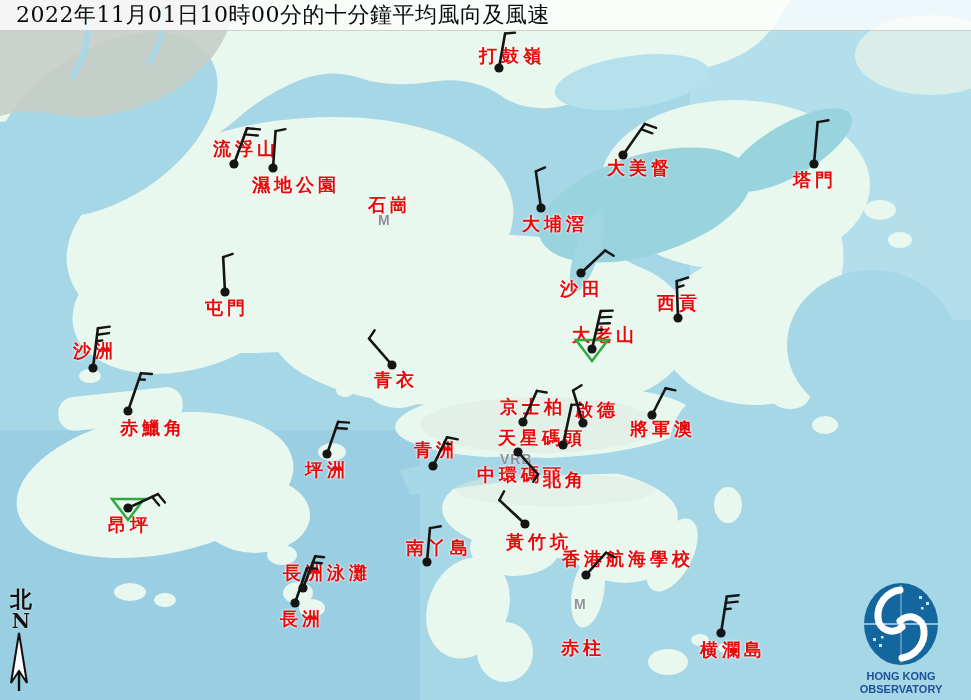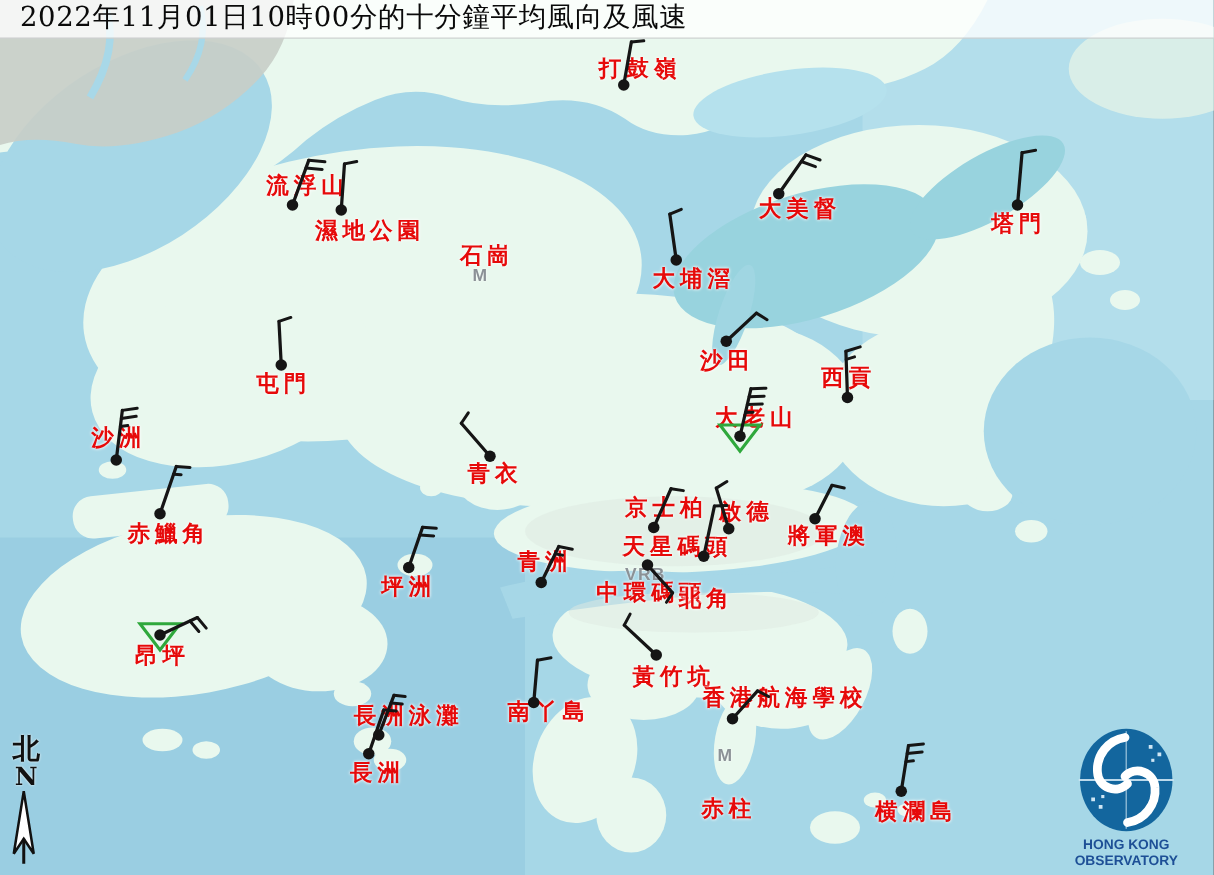--- a/index.html
+++ b/index.html
@@ -111,31 +111,31 @@
       <div class="st-label" style="left: 368px; top: 196px;">石崗</div>
       <div class="st-label" style="left: 607px; top: 159px;">大美督</div>
       <div class="st-label" style="left: 793px; top: 171px;">塔門</div>
       <div class="st-label" style="left: 522px; top: 215px;">大埔滘</div>
       <div class="st-label" style="left: 205px; top: 299px;">屯門</div>
       <div class="st-label" style="left: 560px; top: 280px;">沙田</div>
       <div class="st-label" style="left: 657px; top: 294px;">西貢</div>
       <div class="st-label" style="left: 572px; top: 326px;">大老山</div>
       <div class="st-label" style="left: 73px; top: 342px;">沙洲</div>
       <div class="st-label" style="left: 374px; top: 371px;">青衣</div>
-      <div class="st-label" style="left: 102px; top: 419px;">赤鱲角</div>
+      <div class="st-label" style="left: 120px; top: 419px;">赤鱲角</div>
       <div class="st-label" style="left: 500px; top: 398px;">京士柏</div>
       <div class="st-label" style="left: 575px; top: 401px;">啟德</div>
       <div class="st-label" style="left: 630px; top: 420px;">將軍澳</div>
       <div class="st-label" style="left: 498px; top: 429px;">天星碼頭</div>
       <div class="st-label" style="left: 477px; top: 466px;">中環碼頭</div>
       <div class="st-label" style="left: 543px; top: 471px;">北角</div>
       <div class="st-label" style="left: 305px; top: 461px;">坪洲</div>
       <div class="st-label" style="left: 414px; top: 441px;">青洲</div>
       <div class="st-label" style="left: 108px; top: 516px;">昂坪</div>
-      <div class="st-label" style="left: 406px; top: 539px; margin-top: 22px;">南丫島</div>
+      <div class="st-label" style="left: 406px; top: 539px;">南丫島</div>
       <div class="st-label" style="left: 506px; top: 533px;">黃竹坑</div>
       <div class="st-label" style="left: 562px; top: 550px;">香港航海學校</div>
       <div class="st-label" style="left: 283px; top: 564px;">長洲泳灘</div>
       <div class="st-label" style="left: 280px; top: 610px;">長洲</div>
       <div class="st-label" style="left: 561px; top: 639px;">赤柱</div>
       <div class="st-label" style="left: 700px; top: 641px;">横瀾島</div>
       <div class="flag" style="left: 378px; top: 213px;">M</div>
       <div class="flag" style="left: 574px; top: 597px;">M</div>
       <div class="flag" style="left: 483px; top: 452px; margin-left: 17px;">VRB</div>
     </div>

